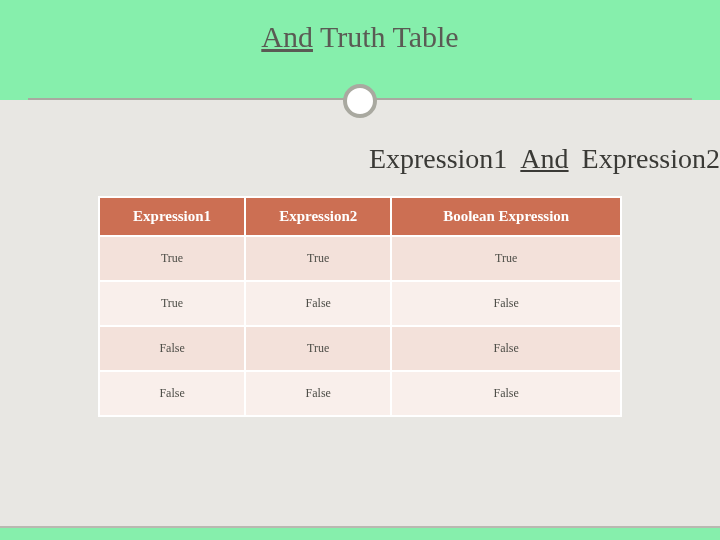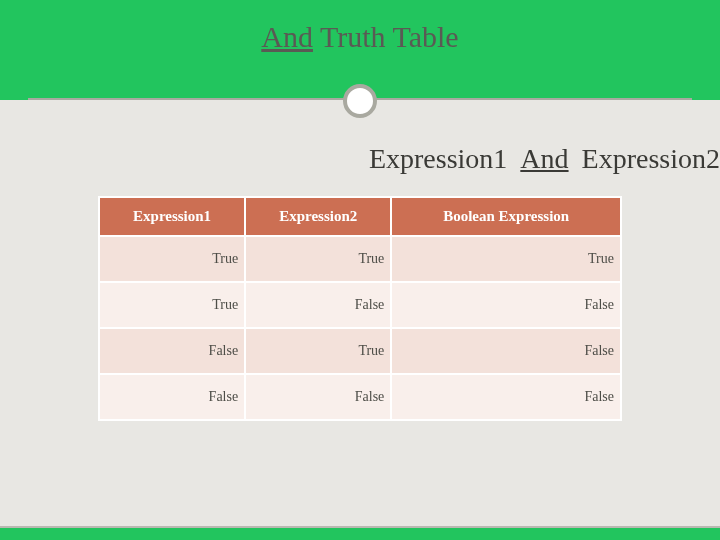--- a/index.html
+++ b/index.html
@@ -7,21 +7,21 @@
   body {
     font-family: Georgia, 'Times New Roman', serif;
     background: #fff;
     position: relative;
     overflow: hidden;
   }
   .slide {
     width: 720px;
     height: 540px;
     position: relative;
-    background: #22c55e;
+    background: #86efac;
   }
   .gray-band {
     position: absolute;
     left: 0; right: 0;
     top: 100px;
     bottom: 14px;
     background: #e8e7e3;
     z-index: 0;
   }
   .title {
@@ -85,24 +85,23 @@
     font-family: Georgia, serif;
   }
   th {
     background: #cc6f53;
     color: #fff;
     font-weight: bold;
     font-size: 15px;
     padding: 10px 6px;
   }
   td {
-    font-size: 14px;
+    font-size: 12px;
     color: #4d4d47;
     padding: 14px 6px;
-    text-align: right;
   }
   tbody tr:nth-child(odd) td { background: #f3e1da; }
   tbody tr:nth-child(even) td { background: #f9efeb; }
   col.c1 { width: 28%; }
   col.c2 { width: 28%; }
   col.c3 { width: 44%; }
   .footer-line {
     position: absolute;
     left: 0; right: 0;
     bottom: 12px;

